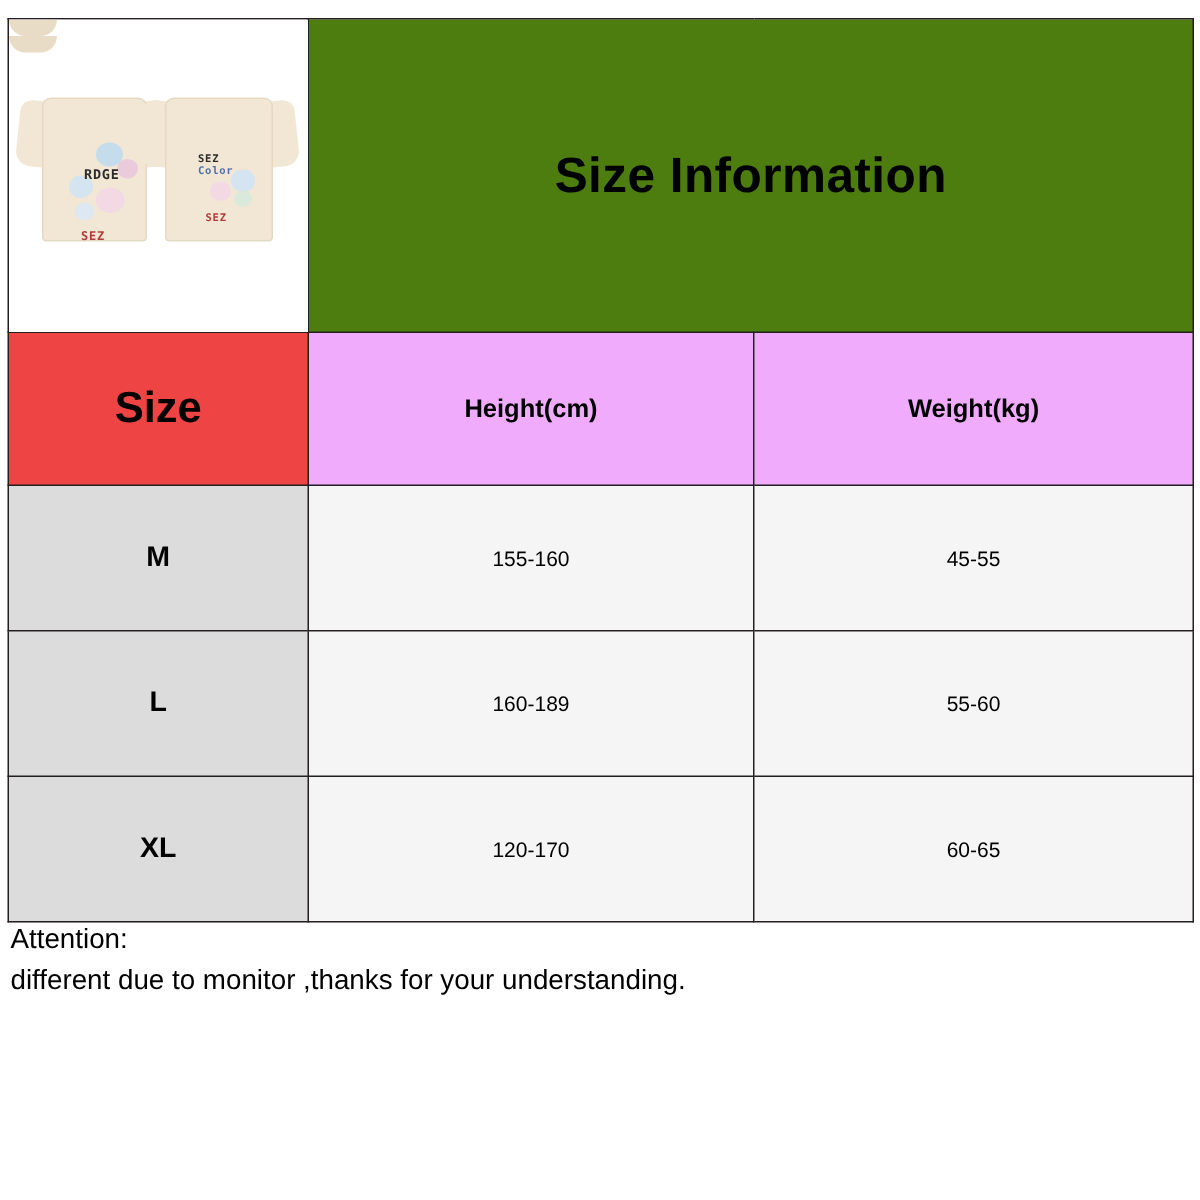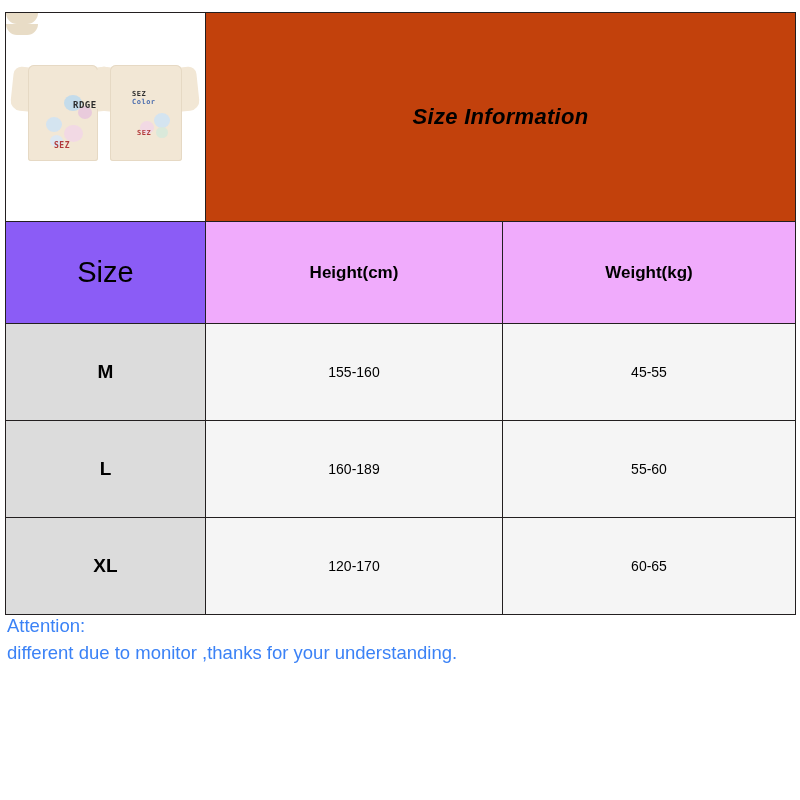--- a/index.html
+++ b/index.html
@@ -99,22 +99,23 @@
     border-radius: 0 0 16px 16px;
     background: #e8dcc6;
   }
   .tee-text {
     position: absolute;
     font-family: "DejaVu Sans Mono", monospace;
     font-weight: bold;
     color: #2b2b2b;
     letter-spacing: 0.5px;
     line-height: 1;
-  }
-  .print-word-1 { left: 46px; top: 88px; font-size: 9px; padding-left: 21px; }
+    margin-top: 12px;
+  }
+  .print-word-1 { left: 29px; top: 88px; font-size: 9px; padding-left: 21px; }
   .print-word-2 { left: 48px; top: 129px; font-size: 8px; color: #b23a3a; }
   .print-word-3 { left: 126px; top: 78px; font-size: 7px; }
   .print-word-4 { left: 126px; top: 86px; font-size: 7px; color: #4e6fae; }
   .print-word-5 { left: 131px; top: 117px; font-size: 7px; color: #b23a3a; }
   .blob {
     position: absolute;
     border-radius: 50%;
     opacity: 0.85;
   }
   .b1 { left: 58px; top: 82px; width: 18px; height: 16px; background: #bcd9ef; }
@@ -122,31 +123,30 @@
   .b3 { left: 40px; top: 104px; width: 16px; height: 15px; background: #cfe3f5; }
   .b4 { left: 58px; top: 112px; width: 19px; height: 17px; background: #f2d6e6; }
   .b5 { left: 44px; top: 122px; width: 13px; height: 12px; background: #d9e8f7; }
   .b6 { left: 148px; top: 100px; width: 16px; height: 15px; background: #cfe3f5; }
   .b7 { left: 134px; top: 108px; width: 14px; height: 13px; background: #f2d6e6; }
   .b8 { left: 150px; top: 114px; width: 12px; height: 11px; background: #d6e9da; }
 
   
   .title-cell {
     height: 208px;
-    background: #c2410c;
-    font-size: 22px;
+    background: #4d7c0f;
+    font-size: 33px;
     font-weight: bold;
     letter-spacing: 0.3px;
-    font-style: italic;
   }
   .hdr-size-cell {
     height: 101px;
-    background: #8b5cf6;
+    background: #ef4444;
     font-size: 29px;
-    font-weight: normal;
+    font-weight: bold;
   }
   .hdr-col-cell {
     height: 101px;
     background: #f0abfc;
     font-size: 17px;
     font-weight: bold;
   }
   
   .row-size-cell {
     height: 96px;
@@ -161,21 +161,21 @@
   }
 
   
   .attention {
     position: absolute;
     left: 7px;
     top: 612px;
     width: 786px;
     font-size: 18.5px;
     line-height: 1.48;
-    color: #3b82f6;
+    color: #000000;
   }
   .attention p {
     margin: 0;
     white-space: nowrap;
   }
   .att-head { margin-bottom: 1px; }
 </style>
 </head>
 <body>
 

